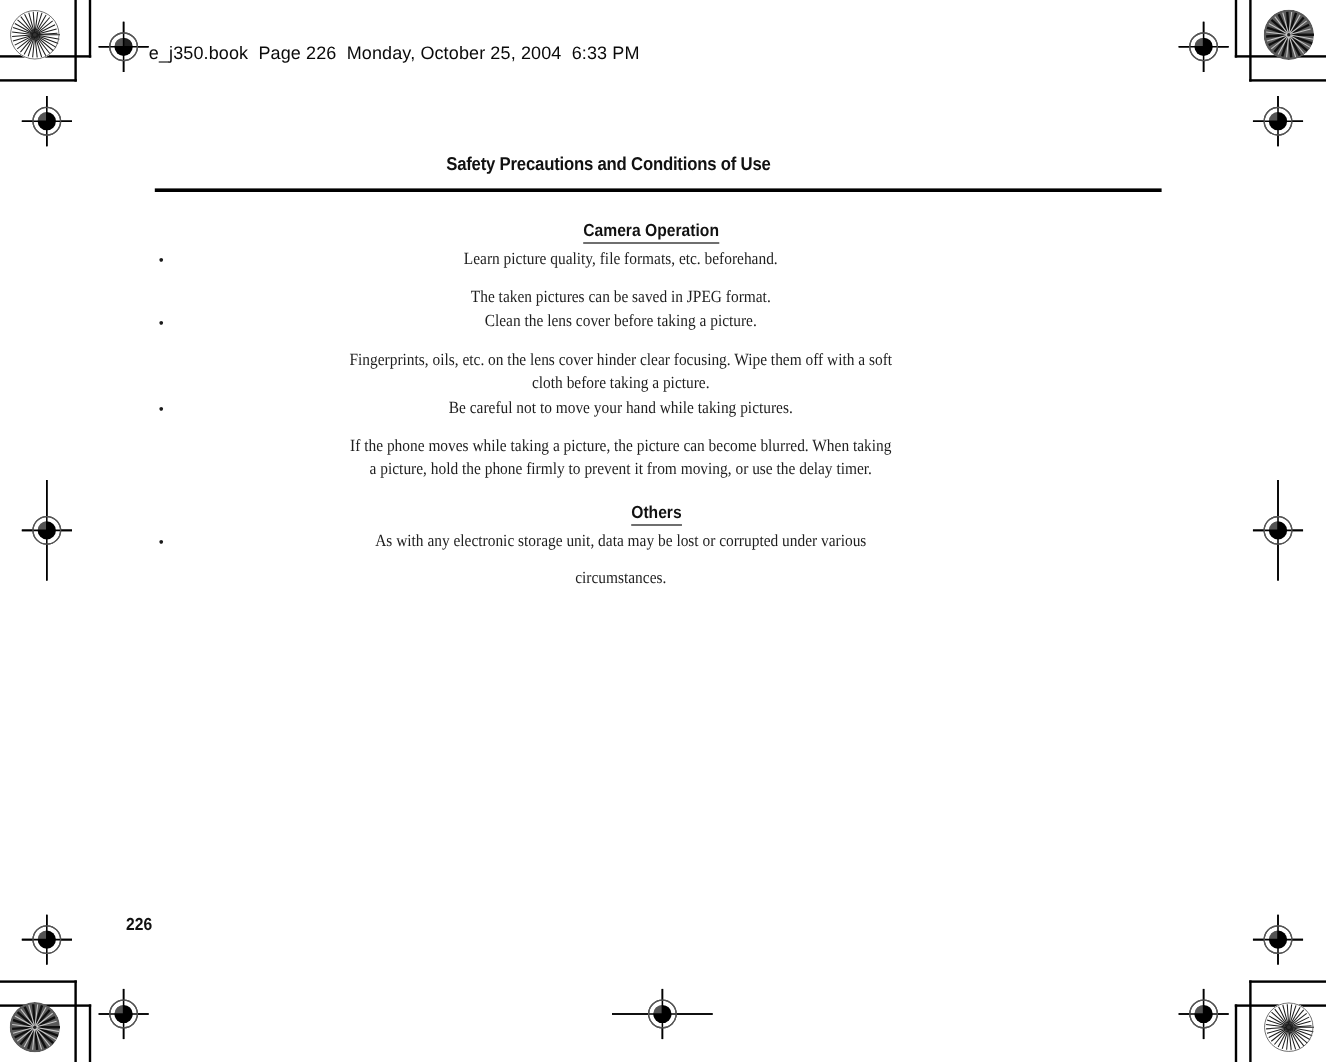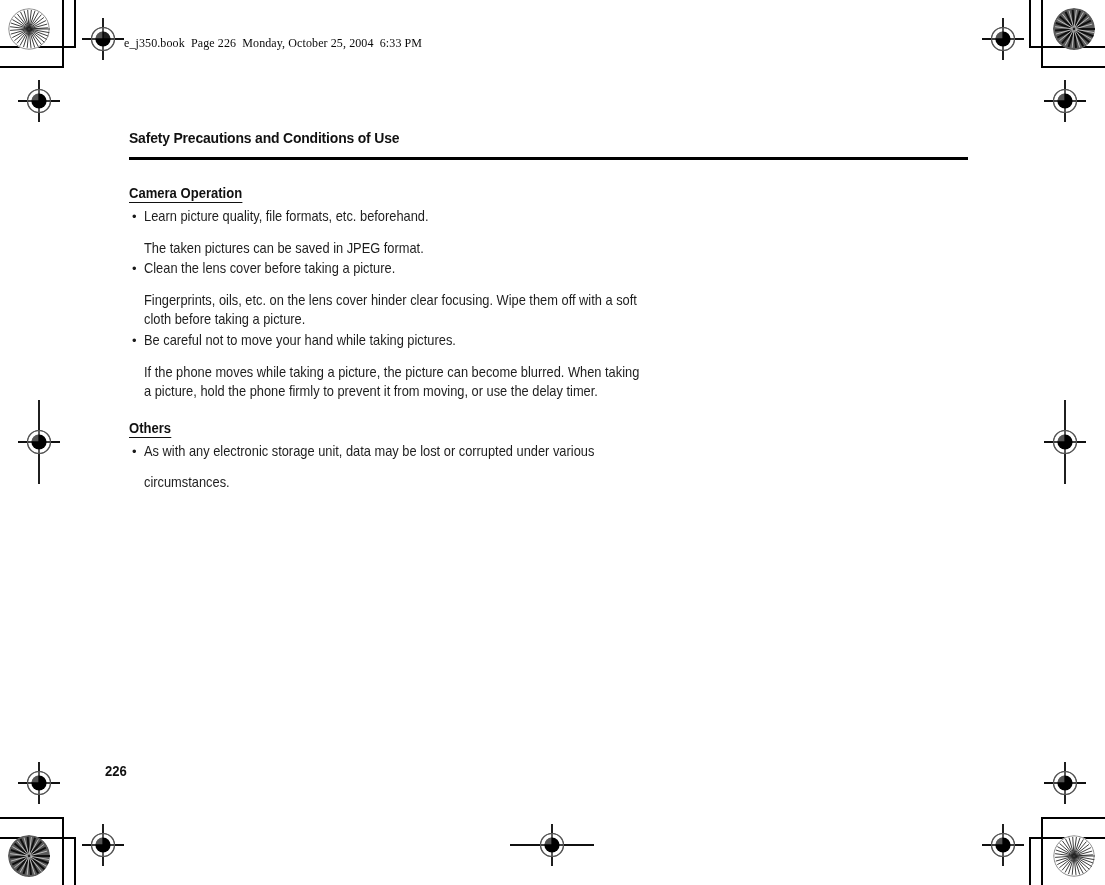--- a/index.html
+++ b/index.html
@@ -38,33 +38,34 @@
     border-radius: 50%;
     overflow: hidden;
   }
   .star-target svg { display: block; }
 
   
   .doc-header {
     position: absolute;
     left: 124px;
     top: 36px;
-    font-family: Liberation Serif, serif;
-    font-size: 12px;
+    font-family: Liberation Sans, sans-serif;
+    font-size: 15px;
     color: #0a0a0a;
     white-space: pre;
     letter-spacing: 0.1px;
   }
 
   
   .page-body {
     position: absolute;
     left: 129px;
     top: 128px;
     width: 840px;
+    text-align: center;
   }
   .chapter-title {
     font-family: "Liberation Sans", sans-serif;
     font-size: 15.5px;
     font-weight: bold;
     color: #111111;
     letter-spacing: -0.2px;
     transform: scaleX(0.90);
     transform-origin: left center;
     margin: 0;
@@ -92,20 +93,21 @@
     padding-bottom: 1px;
     transform: scaleX(0.90);
     transform-origin: left center;
     line-height: 16px;
   }
 
   ul.bullets {
     list-style: none;
     margin: 4px 0 0 0;
     padding: 0;
+    font-family: Liberation Serif, serif;
   }
   ul.bullets > li {
     position: relative;
     padding-left: 15px;
     margin-top: 1px;
   }
   ul.bullets > li::before {
     content: "•";
     position: absolute;
     left: 3px;

